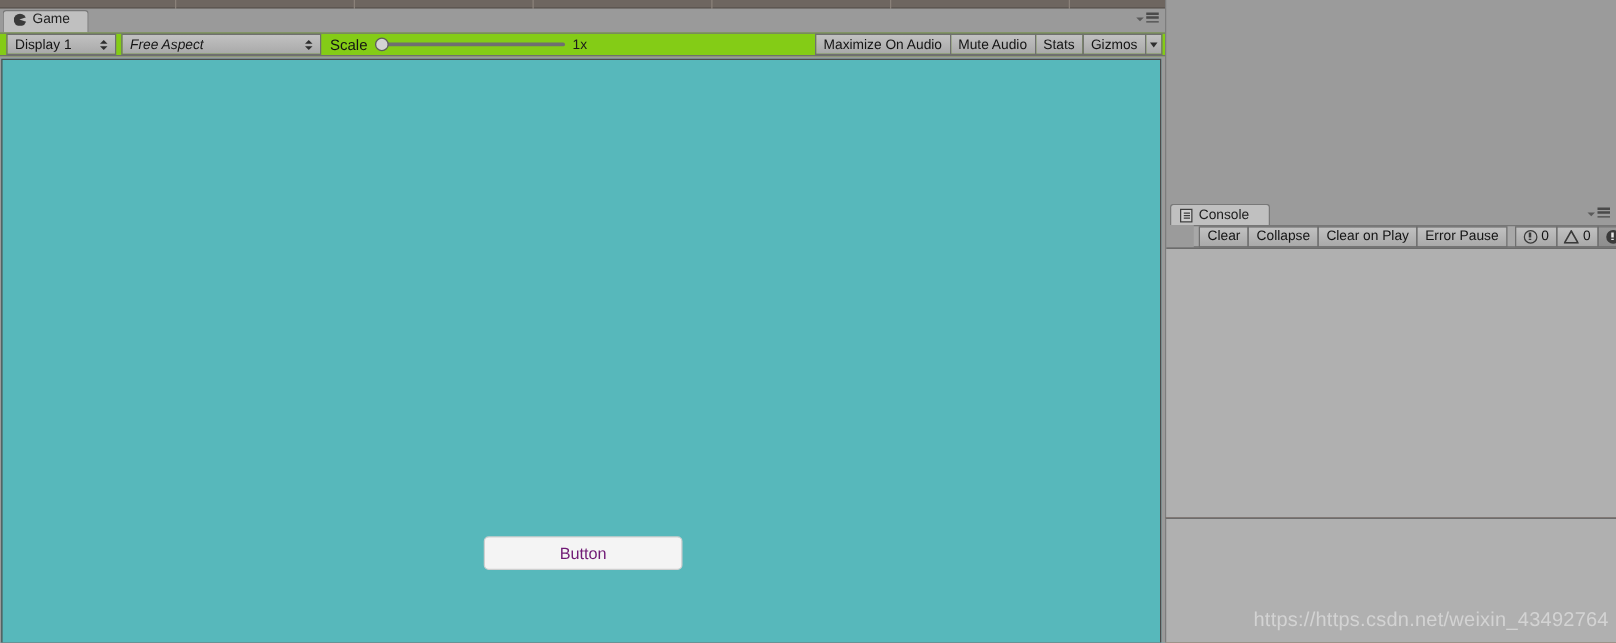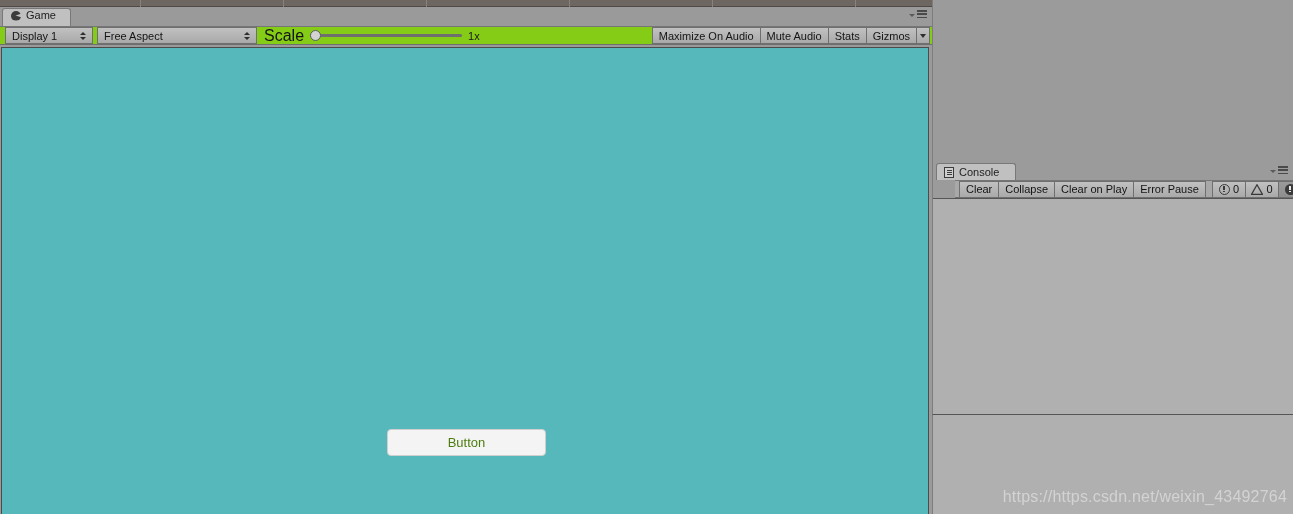--- a/index.html
+++ b/index.html
@@ -178,29 +178,29 @@
   .dd-arrows i {
     width: 0; height: 0;
     display: block;
     border-left: 3px solid transparent;
     border-right: 3px solid transparent;
   }
   .dd-arrows i.up { border-bottom: 3px solid #2e2e2e; }
   .dd-arrows i.dn { border-top: 3px solid #2e2e2e; }
 
   .display-dd { width: 88px; margin-left: 5px; }
-  .aspect-dd { width: 160px; margin-left: 5px; }
+  .aspect-dd { width: 160px; margin-left: 5px; font-style: italic; }
 
   .scale-group {
     display: flex;
     align-items: center;
     margin-left: 8px;
     gap: 6px;
   }
-  .scale-label { font-size: 16px; color: #141414; }
+  .scale-label { font-size: 12px; color: #141414; }
   .slider {
     position: relative;
     width: 152px;
     height: 11px;
     display: flex;
     align-items: center;
   }
   .slider-track {
     position: absolute;
     left: 0;
@@ -256,21 +256,21 @@
     width: 159px;
     height: 27px;
     background: #f4f4f4;
     border: 1px solid #cfcfcf;
     border-radius: 4px;
     box-sizing: border-box;
     display: flex;
     align-items: center;
     justify-content: center;
     font-size: 13px;
-    color: #4d7c0f;
+    color: #701a75;
     cursor: pointer;
   }
 
   
   .right-col {
     position: absolute;
     left: 932px; top: 0;
     width: 361px;
     height: 514px;
     background: #c2410c;

